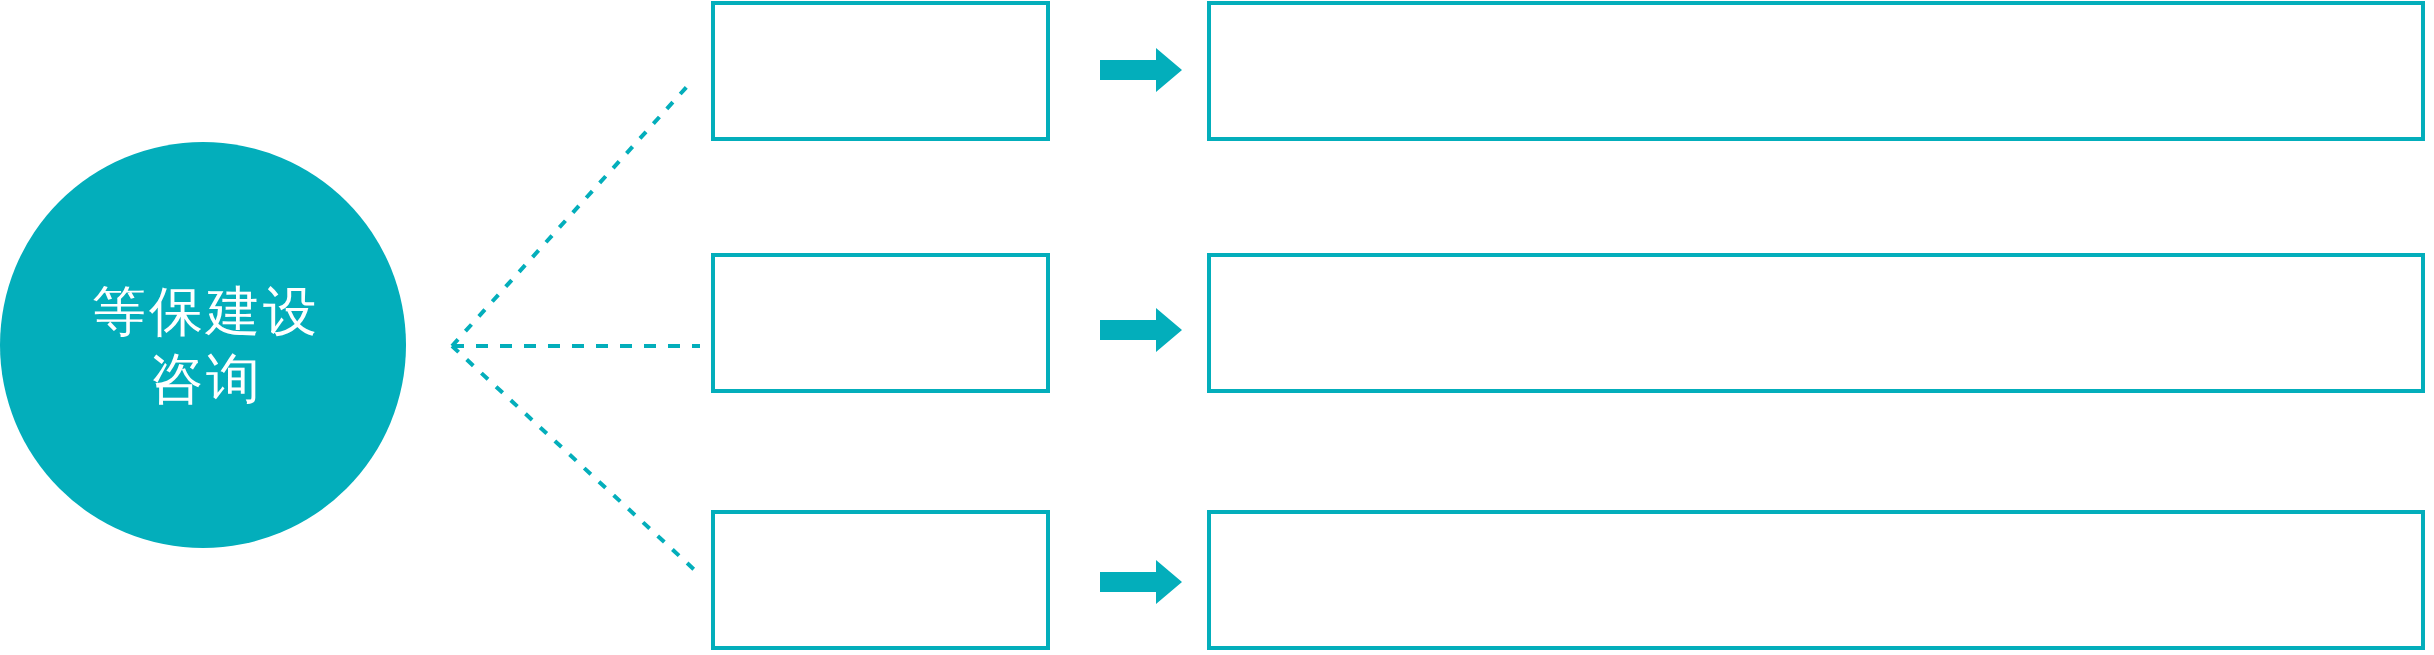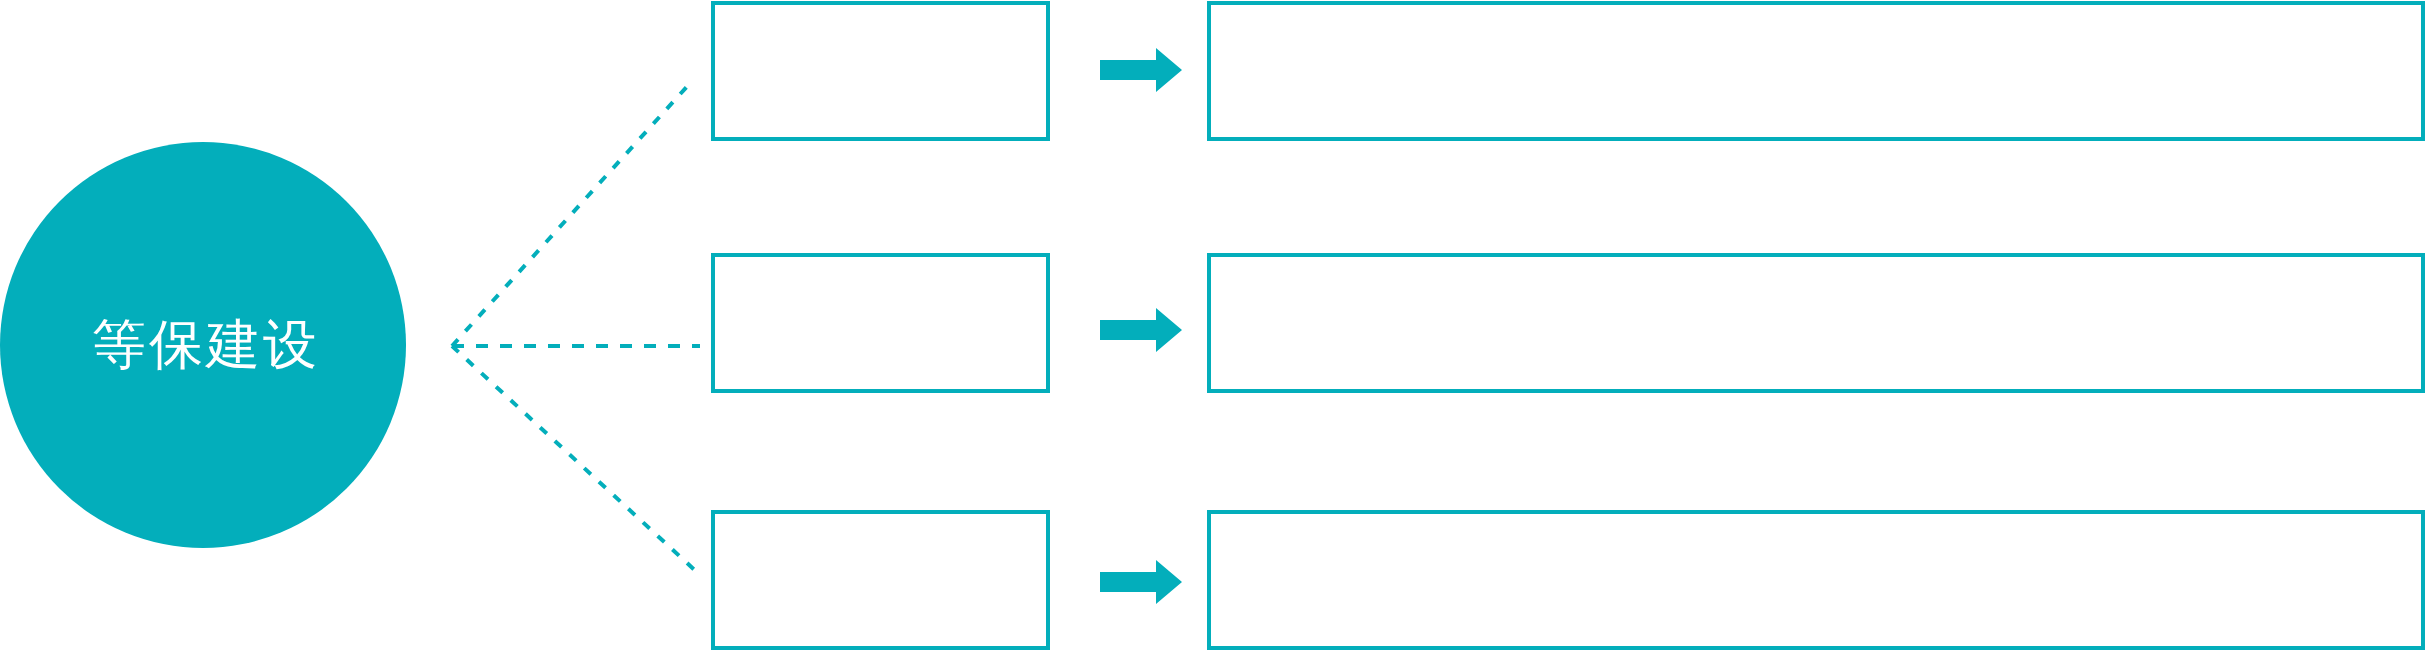--- a/index.html
+++ b/index.html
@@ -93,20 +93,21 @@
 <div id="canvas">
 
   <svg class="connectors" viewBox="0 0 2434 655" width="2434" height="655" xmlns="http://www.w3.org/2000/svg">
     <line x1="452" y1="346" x2="692" y2="81" stroke="#03AEBB" stroke-width="4" stroke-dasharray="9 11" stroke-linecap="butt"></line>
     <line x1="452" y1="346" x2="700" y2="346" stroke="#03AEBB" stroke-width="4" stroke-dasharray="12 12" stroke-linecap="butt"></line>
     <line x1="452" y1="346" x2="700" y2="575" stroke="#03AEBB" stroke-width="4" stroke-dasharray="9 11" stroke-linecap="butt"></line>
   </svg>
 
   <div class="hub">
     <span class="hub-line">等保建设</span>
+    <span class="hub-line">咨询</span>
   </div>
 
   <div class="box box-small row-1"></div>
   <svg class="arrow arrow-1" viewBox="0 0 82 44" width="82" height="44" xmlns="http://www.w3.org/2000/svg">
     <polygon points="0,12 56,12 56,0 82,22 56,44 56,32 0,32" fill="#03AEBB"></polygon>
   </svg>
   <div class="box box-large row-1"></div>
 
   <div class="box box-small row-2"></div>
   <svg class="arrow arrow-2" viewBox="0 0 82 44" width="82" height="44" xmlns="http://www.w3.org/2000/svg">

